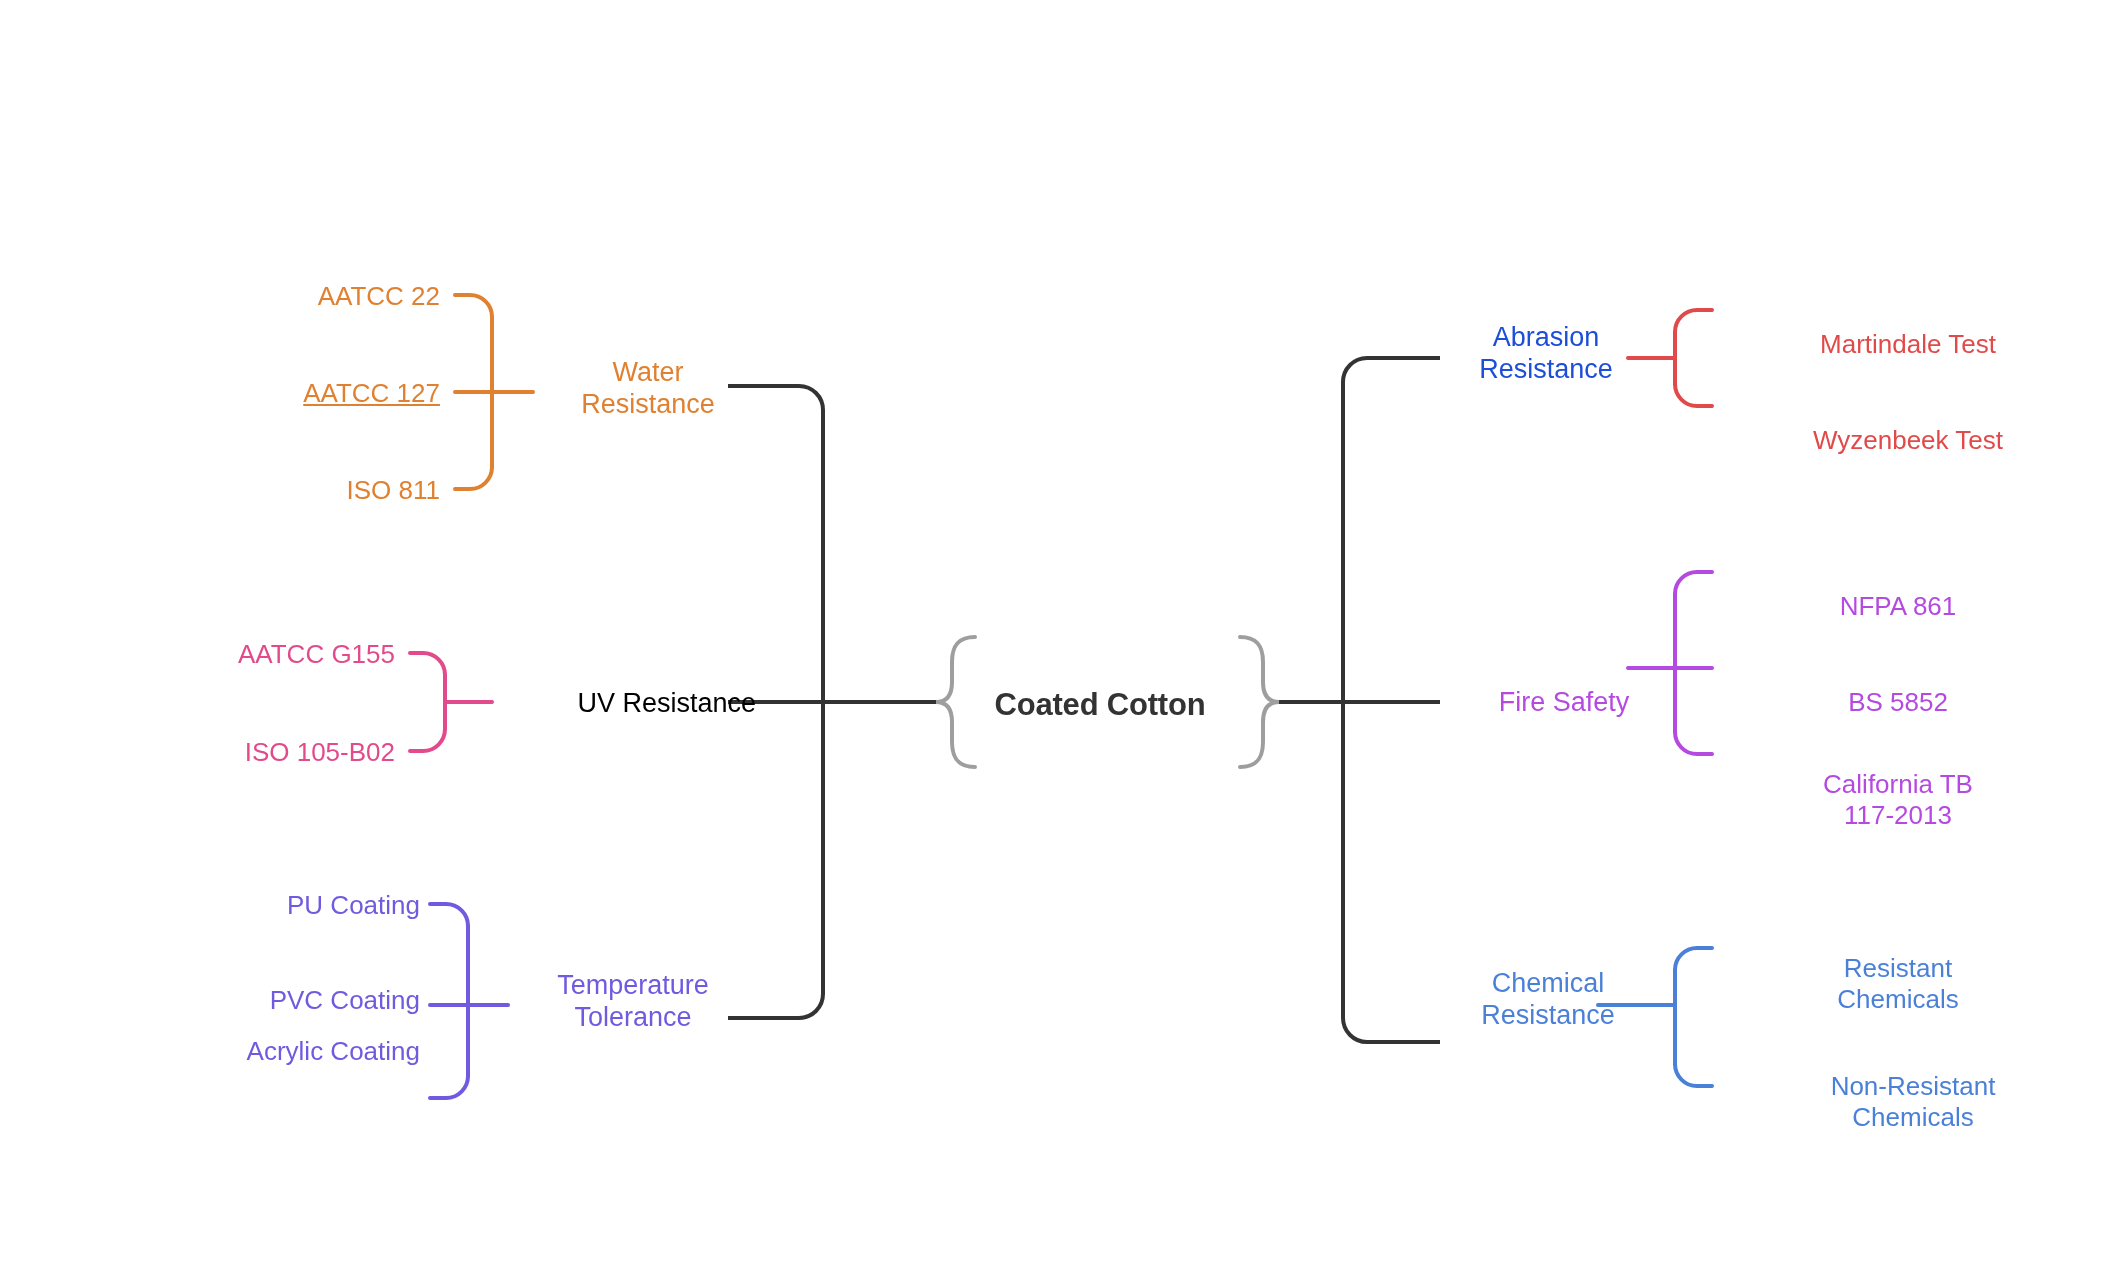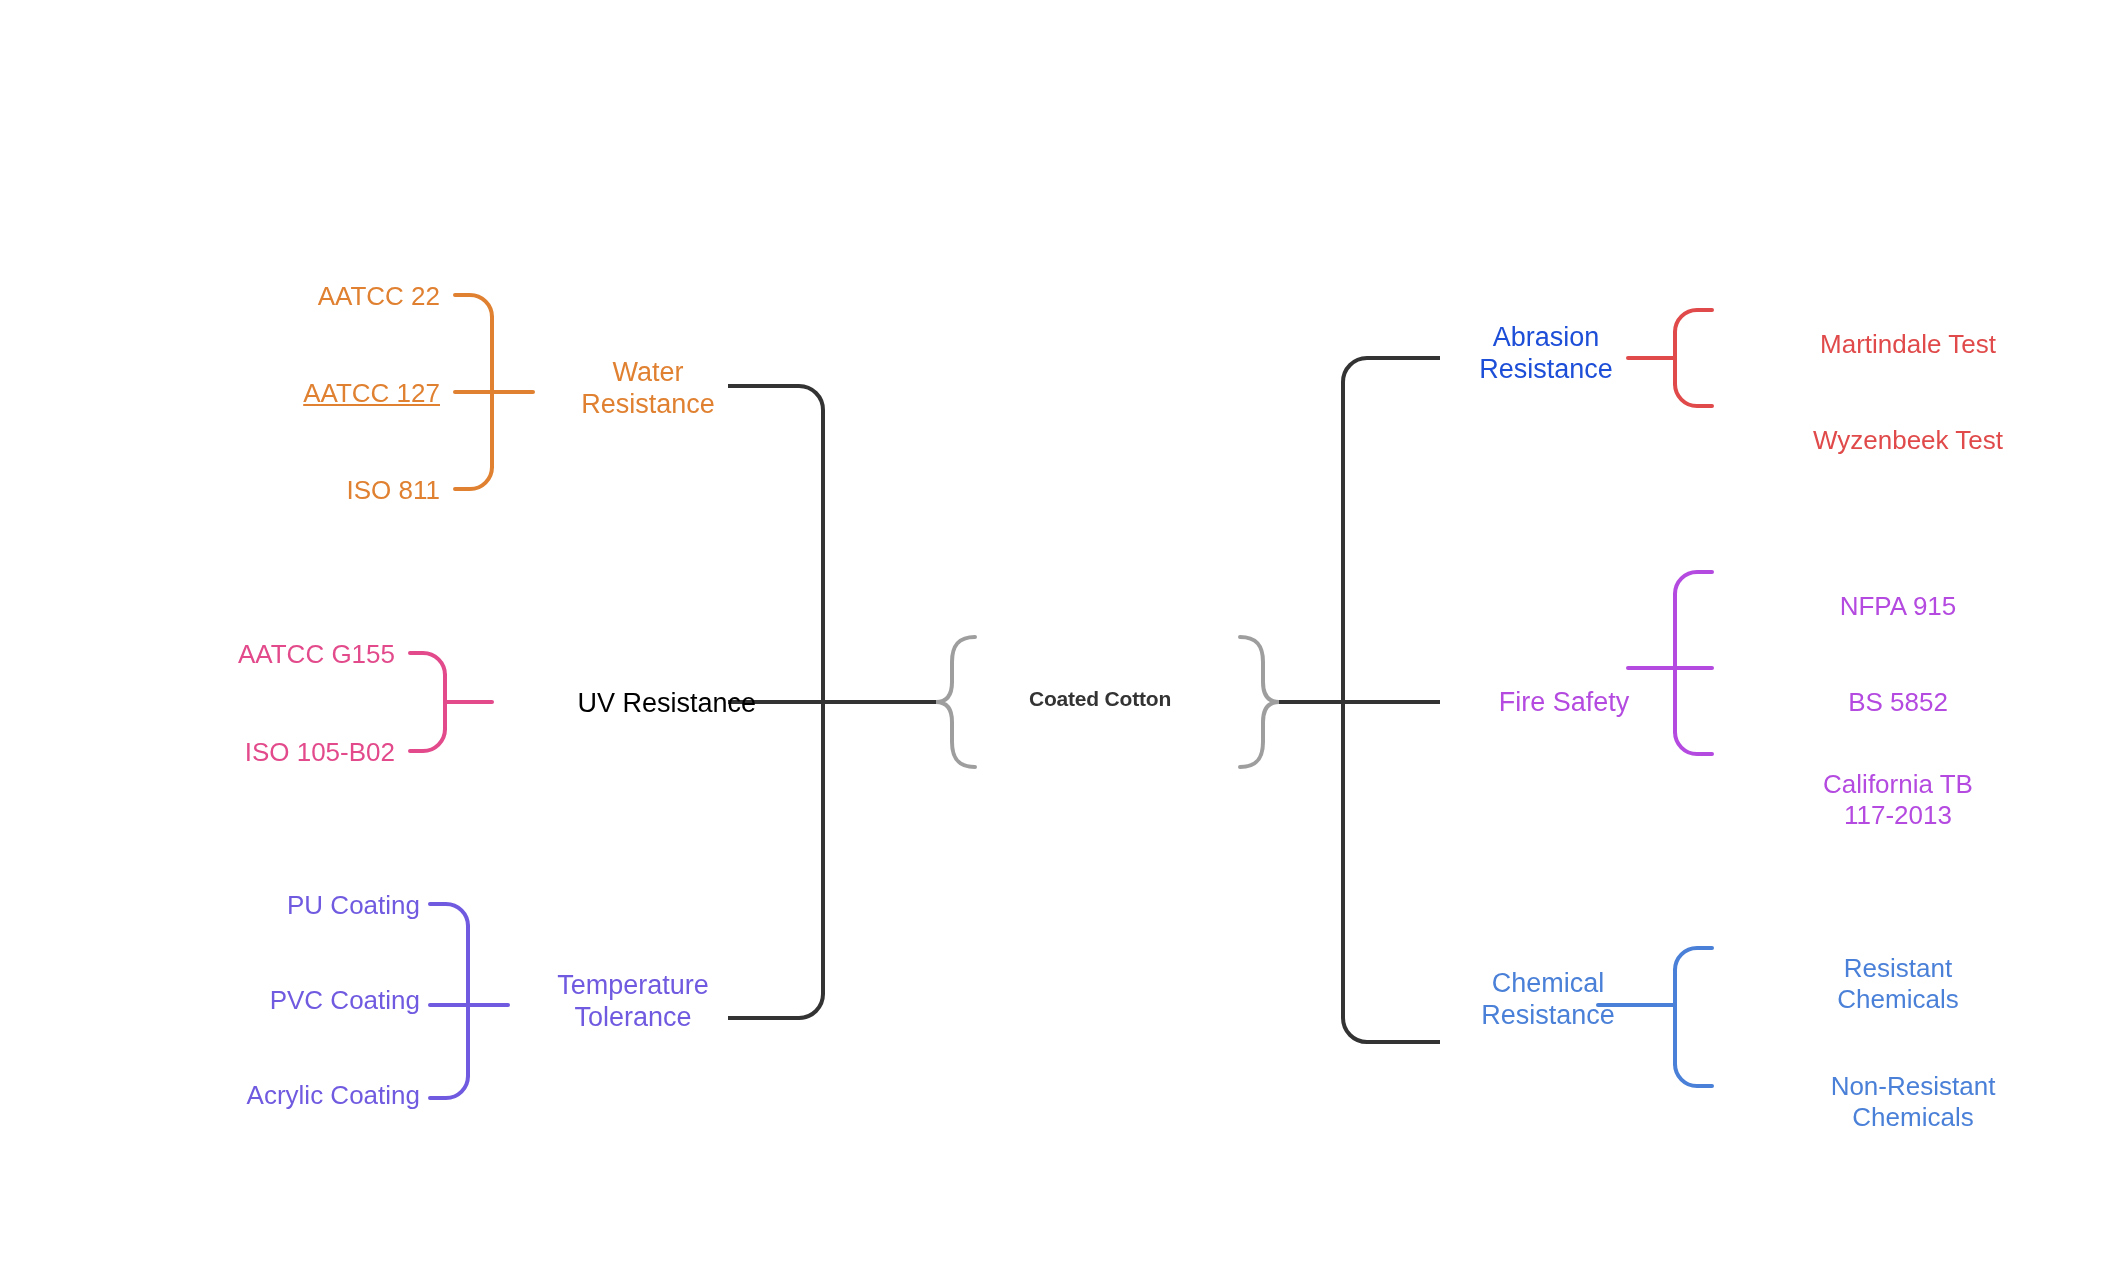--- a/index.html
+++ b/index.html
@@ -25,21 +25,21 @@
     height: 1286px;
   }
   .node-label {
     position: absolute;
     font-family: "Liberation Sans", sans-serif;
     white-space: pre;
     line-height: 1.18;
   }
   .root-label {
     font-weight: bold;
-    font-size: 21px;
+    font-size: 31px;
     color: #333333;
     letter-spacing: -0.2px;
   }
   .branch-label {
     font-size: 27px;
   }
   .leaf-label {
     font-size: 26px;
   }
   .align-right { text-align: right; }
@@ -143,35 +143,35 @@
   <div class="node-label leaf-label align-right" style="left:155px; top:475px; width:285px; color:#e08131;">ISO 811</div>
 
   <div class="node-label leaf-label align-right" style="left:115px; top:639px; width:280px; color:#e24a8b;">AATCC G155</div>
 
   <div class="node-label leaf-label align-right" style="left:115px; top:737px; width:280px; color:#e24a8b;">ISO 105-B02</div>
 
   <div class="node-label leaf-label align-right" style="left:135px; top:890px; width:285px; color:#6f5ae0;">PU Coating</div>
 
   <div class="node-label leaf-label align-right" style="left:135px; top:985px; width:285px; color:#6f5ae0;">PVC Coating</div>
 
-  <div class="node-label leaf-label align-right" style="left:135px; top:1080px; width:285px; color:#6f5ae0;text-align:right;">Acrylic Coating</div>
+  <div class="node-label leaf-label align-right" style="left:135px; top:1036px; width:285px; color:#6f5ae0;text-align:right;">Acrylic Coating</div>
 
   <div class="node-label branch-label align-center" style="left:1464px; top:322px; width:164px; color:#1d4ed8;">Abrasion
 Resistance</div>
 
   <div class="node-label branch-label align-left" style="left:1464px; top:654px; width:200px; color:#b44ae0;">Fire Safety</div>
 
   <div class="node-label branch-label align-center" style="left:1464px; top:968px; width:168px; color:#4a80d8;">Chemical
 Resistance</div>
 
   <div class="node-label leaf-label align-left" style="left:1748px; top:296px; width:320px; color:#e04a4a;">Martindale Test</div>
 
   <div class="node-label leaf-label align-left" style="left:1748px; top:392px; width:320px; color:#e04a4a;">Wyzenbeek Test</div>
 
-  <div class="node-label leaf-label align-left" style="left:1748px; top:558px; width:300px; color:#b44ae0;">NFPA 915</div>
+  <div class="node-label leaf-label align-left" style="left:1748px; top:558px; width:300px; color:#b44ae0;">NFPA 861</div>
 
   <div class="node-label leaf-label align-left" style="left:1748px; top:654px; width:300px; color:#b44ae0;">BS 5852</div>
 
   <div class="node-label leaf-label align-left" style="left:1748px; top:736px; width:300px; color:#b44ae0;">California TB
 117-2013</div>
 
   <div class="node-label leaf-label align-left" style="left:1748px; top:920px; width:300px; color:#4a80d8;">Resistant
 Chemicals</div>
 
   <div class="node-label leaf-label align-left" style="left:1748px; top:1038px; width:330px; color:#4a80d8;">Non-Resistant

